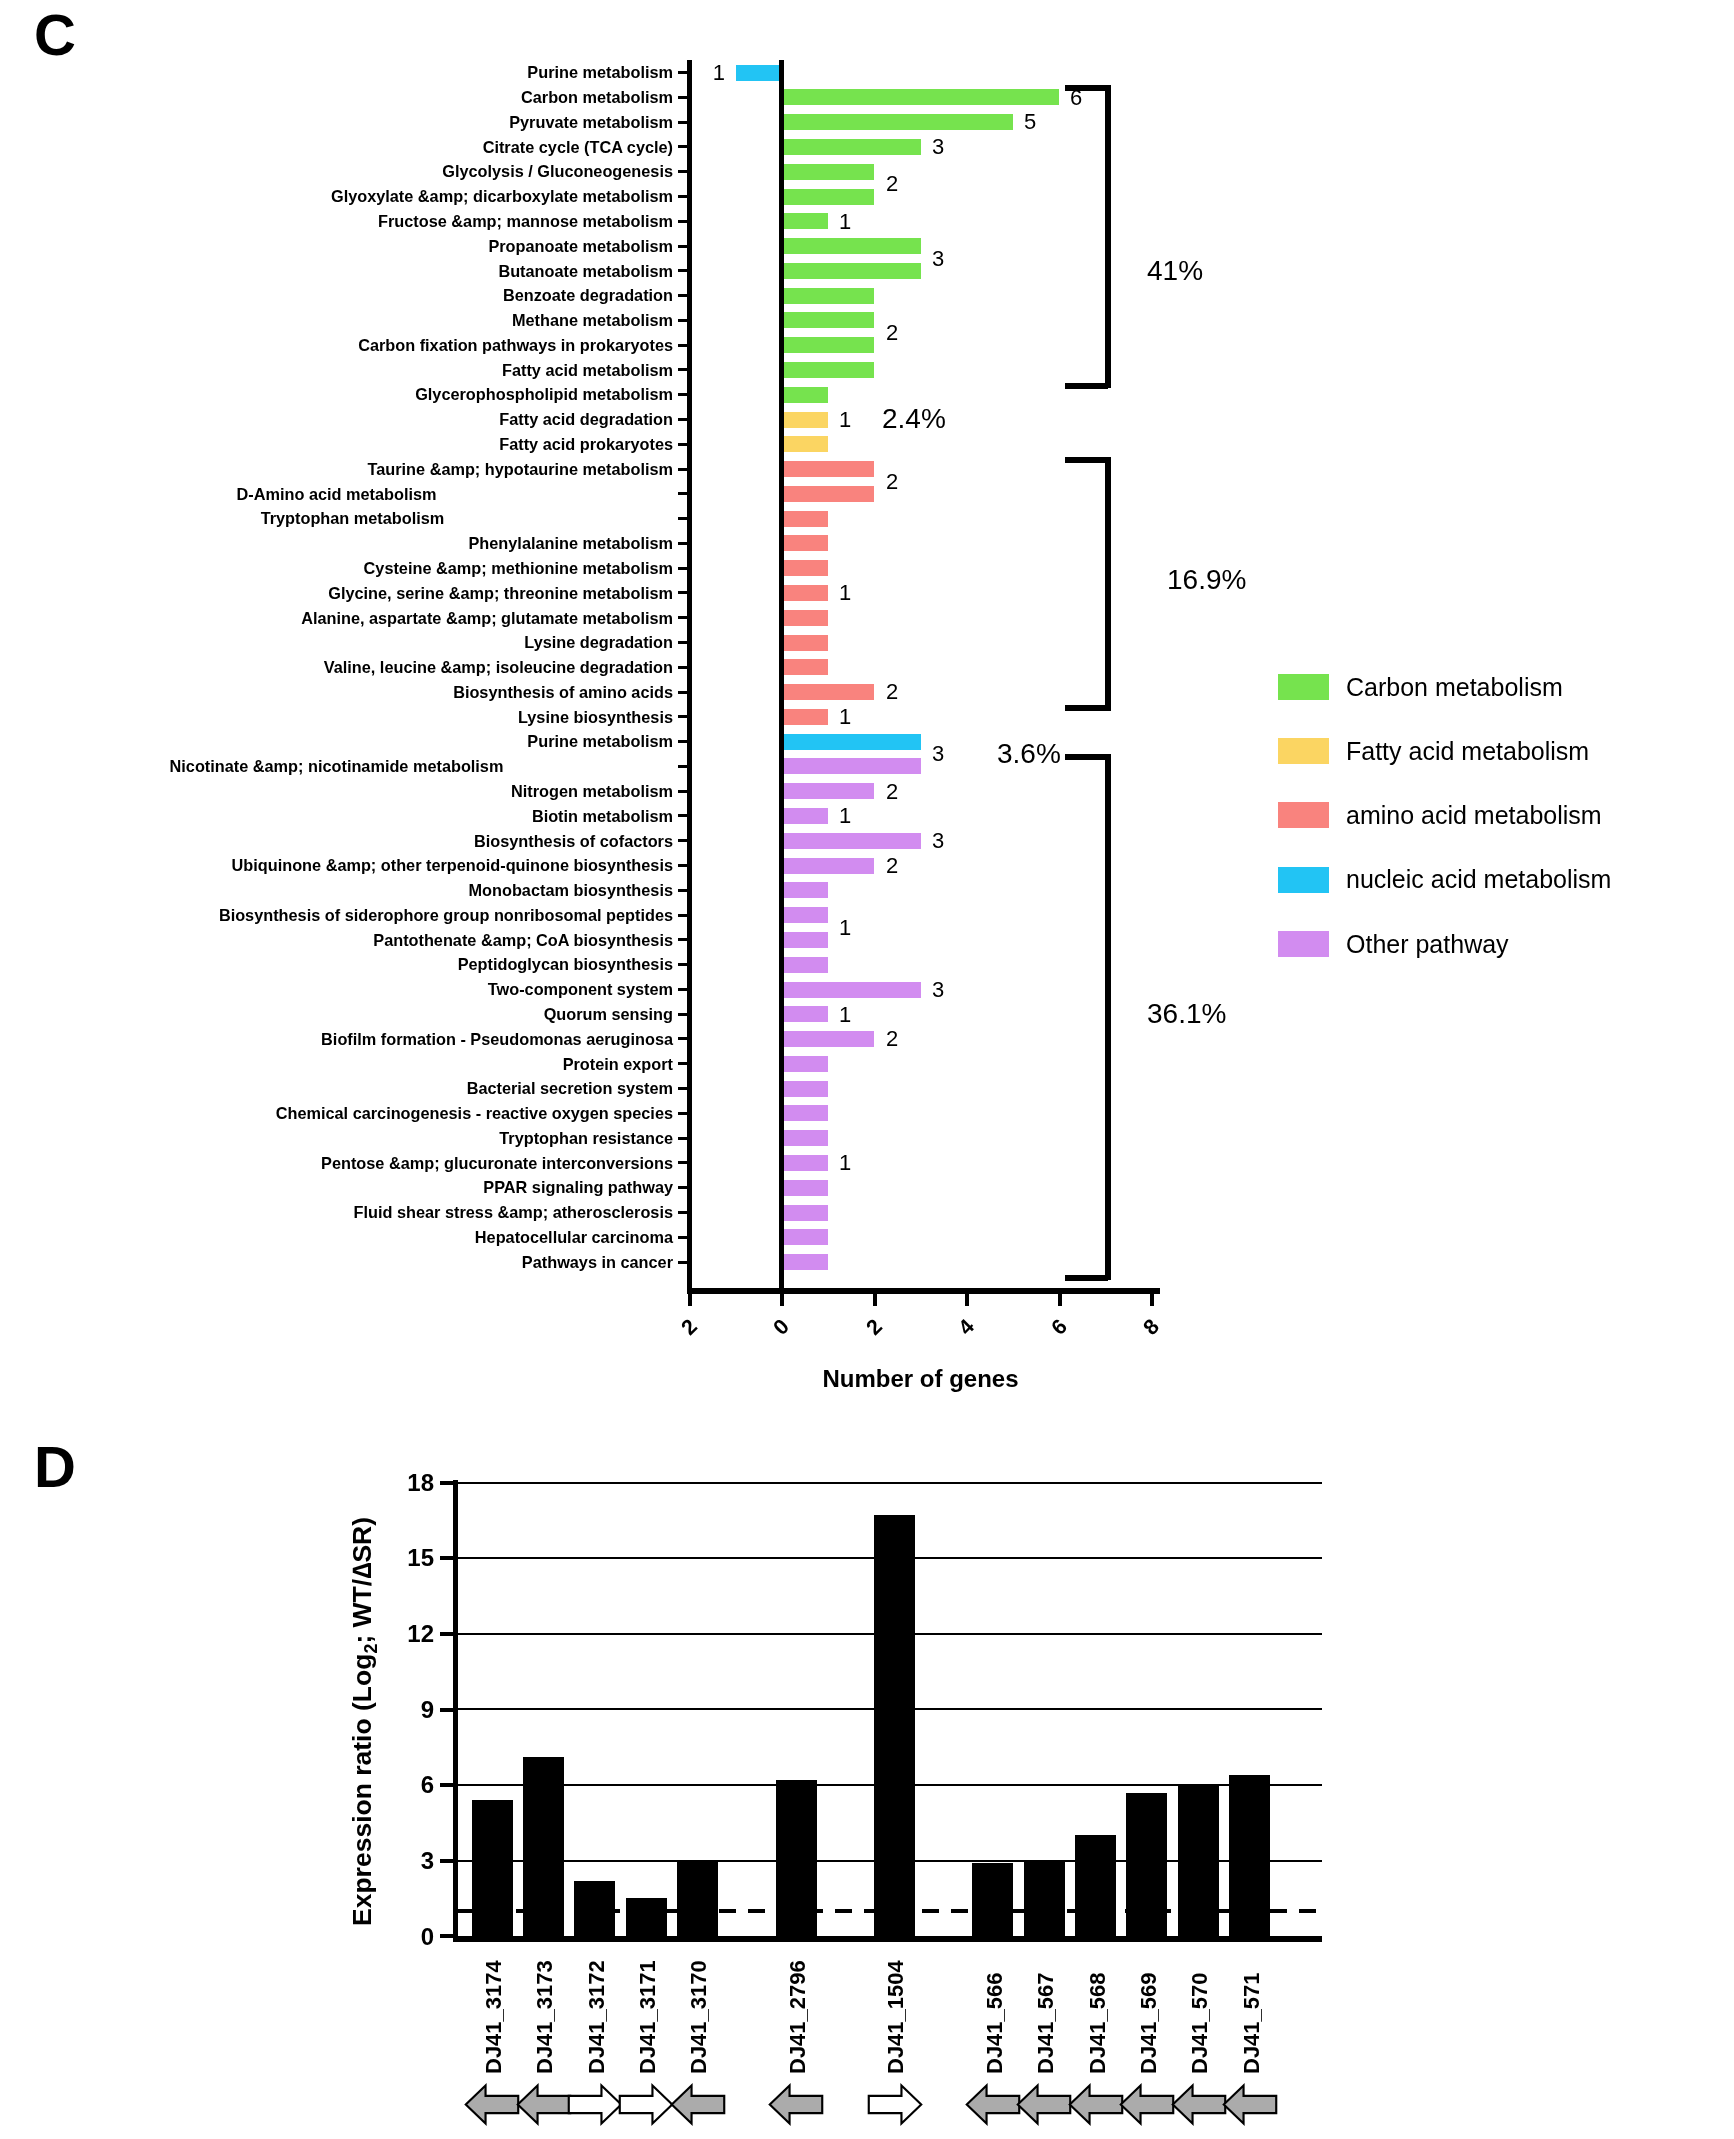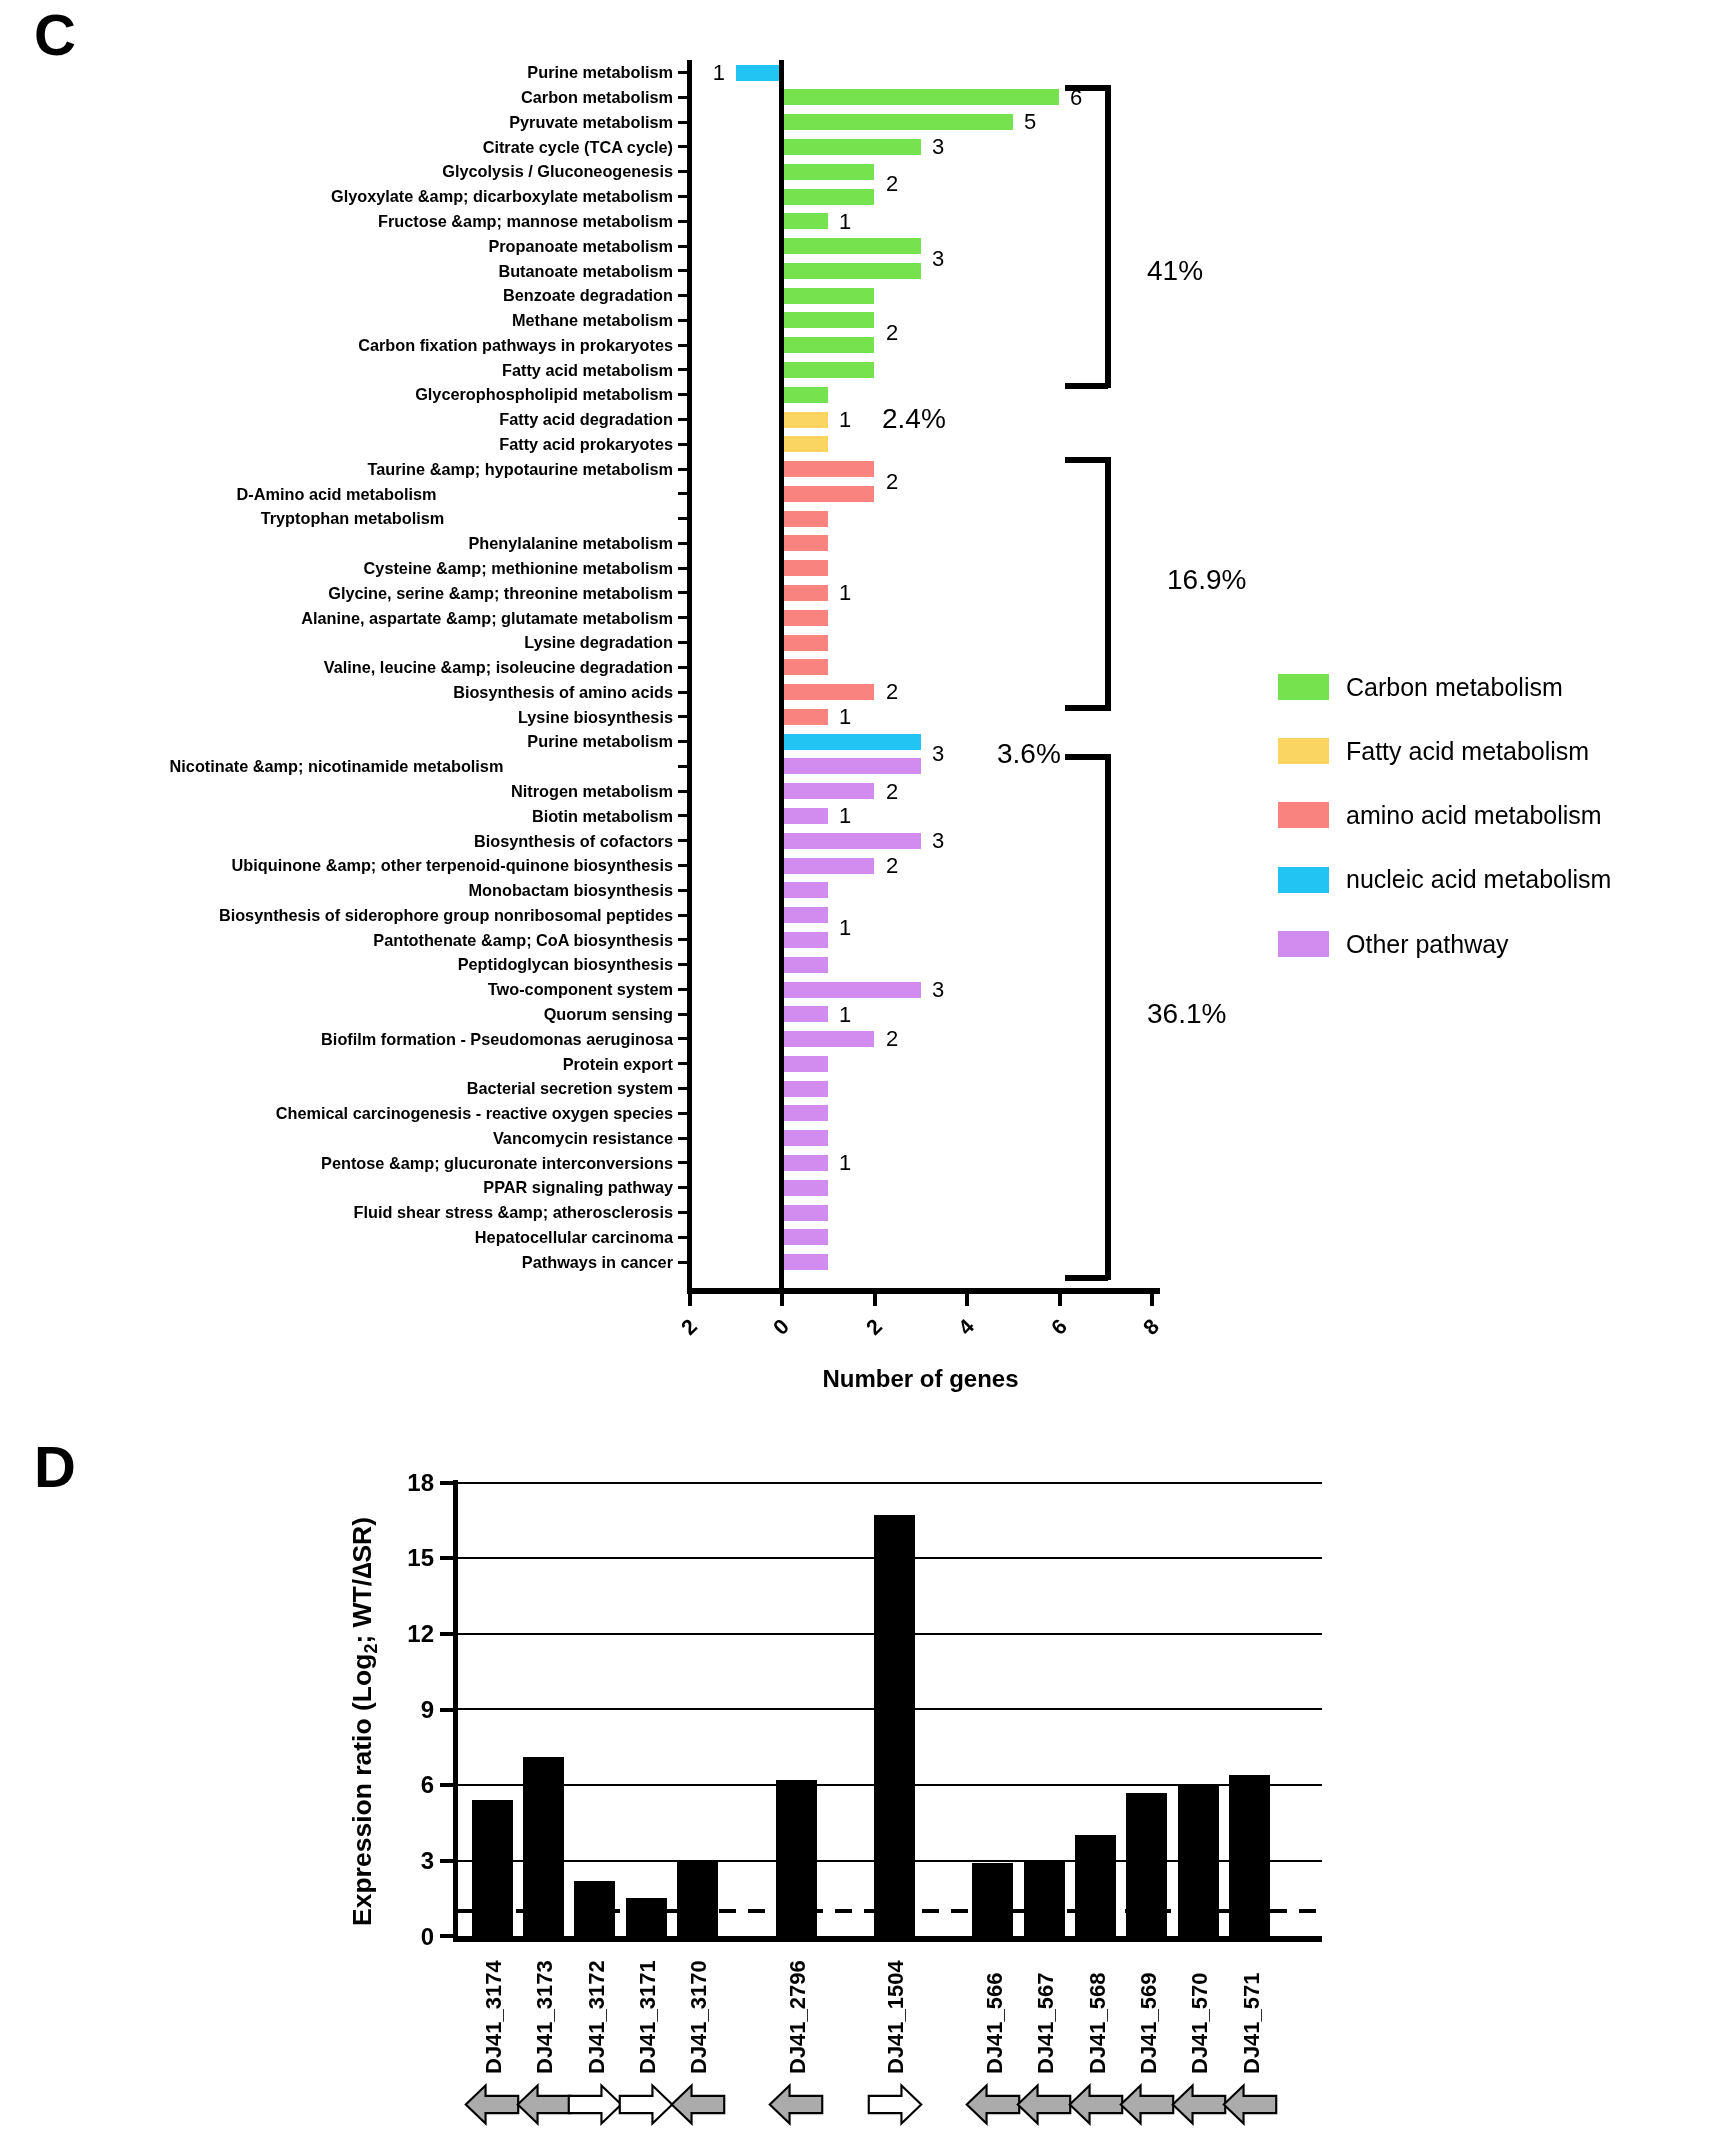--- a/index.html
+++ b/index.html
@@ -179,21 +179,21 @@
       <div class="num abs" style="left: 886px; top: 1026px;">2</div>
       <div class="rowlabel abs" style="left: 0px; width: 673px; top: 1055px; height: 19px; text-align: right;">Protein export</div>
       <div class="abs" style="left: 678px; top: 1062px; width: 9.4px; height: 3.4px; background: rgb(0, 0, 0);"></div>
       <div class="abs" style="left: 782px; top: 1056px; width: 46px; height: 16.3px; background: rgb(210, 140, 240);"></div>
       <div class="rowlabel abs" style="left: 0px; width: 673px; top: 1079px; height: 19px; text-align: right;">Bacterial secretion system</div>
       <div class="abs" style="left: 678px; top: 1087px; width: 9.4px; height: 3.4px; background: rgb(0, 0, 0);"></div>
       <div class="abs" style="left: 782px; top: 1081px; width: 46px; height: 16.3px; background: rgb(210, 140, 240);"></div>
       <div class="rowlabel abs" style="left: 0px; width: 673px; top: 1104px; height: 19px; text-align: right;">Chemical carcinogenesis - reactive oxygen species</div>
       <div class="abs" style="left: 678px; top: 1112px; width: 9.4px; height: 3.4px; background: rgb(0, 0, 0);"></div>
       <div class="abs" style="left: 782px; top: 1105px; width: 46px; height: 16.3px; background: rgb(210, 140, 240);"></div>
-      <div class="rowlabel abs" style="left: 0px; width: 673px; top: 1129px; height: 19px; text-align: right;">Vancomycin resistance</div>
+      <div class="rowlabel abs" style="left: 0px; width: 673px; top: 1129px; height: 19px; text-align: right;">Tryptophan resistance</div>
       <div class="abs" style="left: 678px; top: 1137px; width: 9.4px; height: 3.4px; background: rgb(0, 0, 0);"></div>
       <div class="abs" style="left: 782px; top: 1130px; width: 46px; height: 16.3px; background: rgb(210, 140, 240);"></div>
       <div class="rowlabel abs" style="left: 0px; width: 673px; top: 1154px; height: 19px; text-align: right;">Pentose &amp;amp; glucuronate interconversions</div>
       <div class="abs" style="left: 678px; top: 1161px; width: 9.4px; height: 3.4px; background: rgb(0, 0, 0);"></div>
       <div class="abs" style="left: 782px; top: 1155px; width: 46px; height: 16.3px; background: rgb(210, 140, 240);"></div>
       <div class="num abs" style="left: 839px; top: 1150px;">1</div>
       <div class="rowlabel abs" style="left: 0px; width: 673px; top: 1178px; height: 19px; text-align: right;">PPAR signaling pathway</div>
       <div class="abs" style="left: 678px; top: 1186px; width: 9.4px; height: 3.4px; background: rgb(0, 0, 0);"></div>
       <div class="abs" style="left: 782px; top: 1180px; width: 46px; height: 16.3px; background: rgb(210, 140, 240);"></div>
       <div class="rowlabel abs" style="left: 0px; width: 673px; top: 1203px; height: 19px; text-align: right;">Fluid shear stress &amp;amp; atherosclerosis</div>

